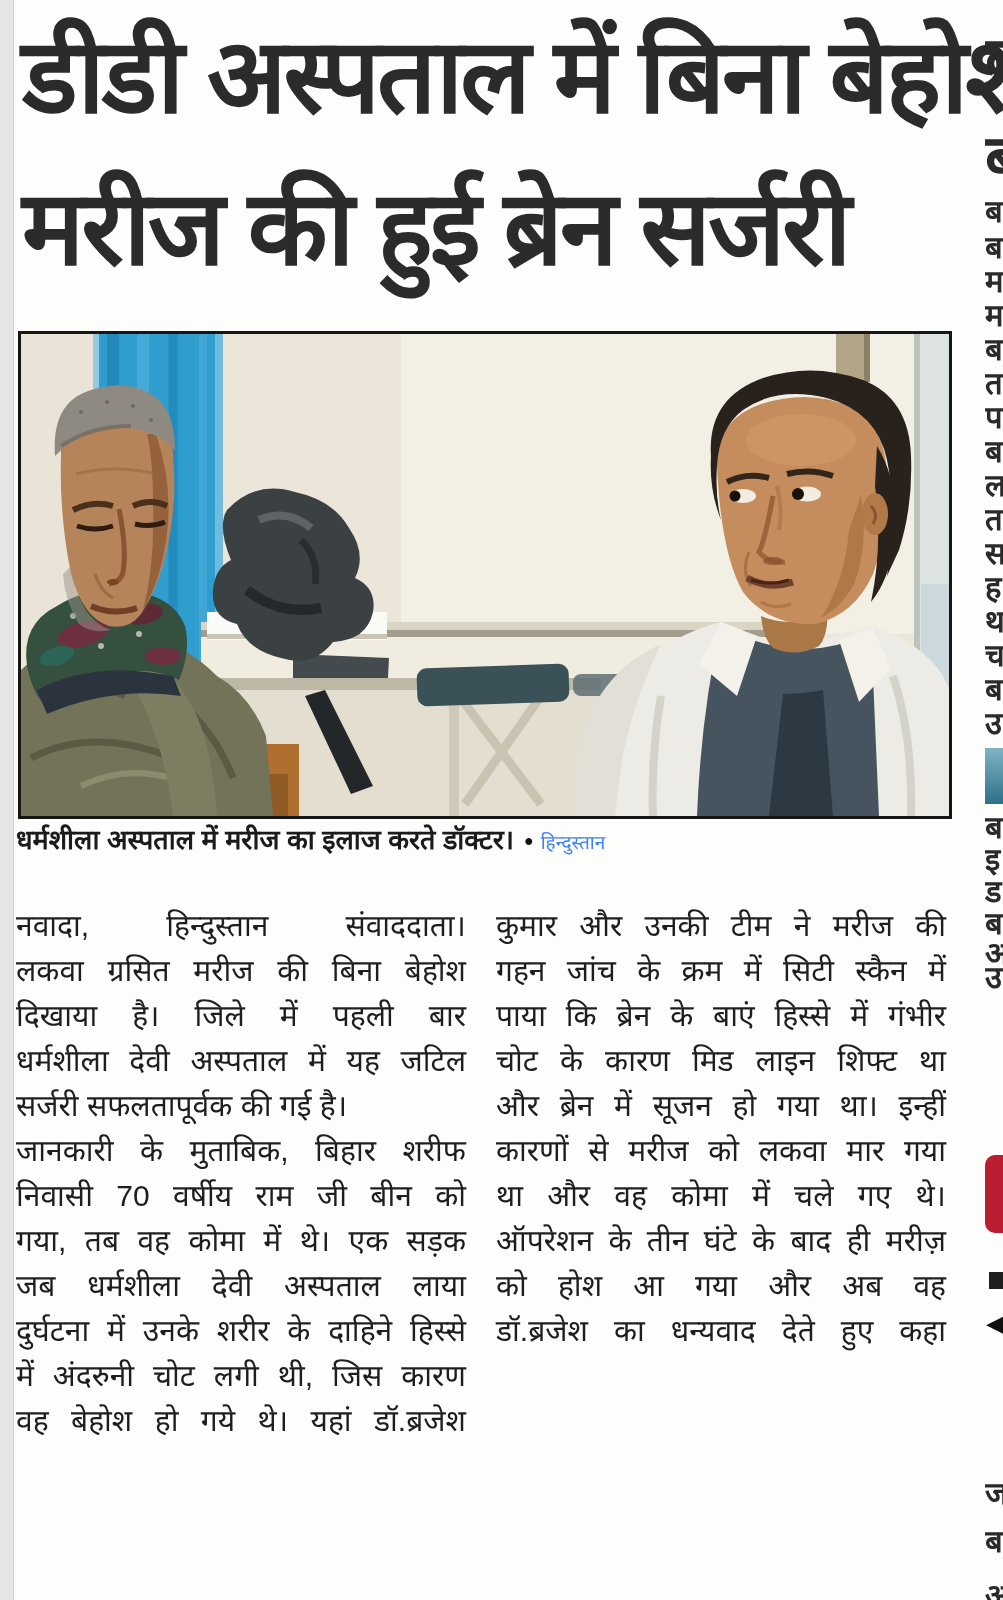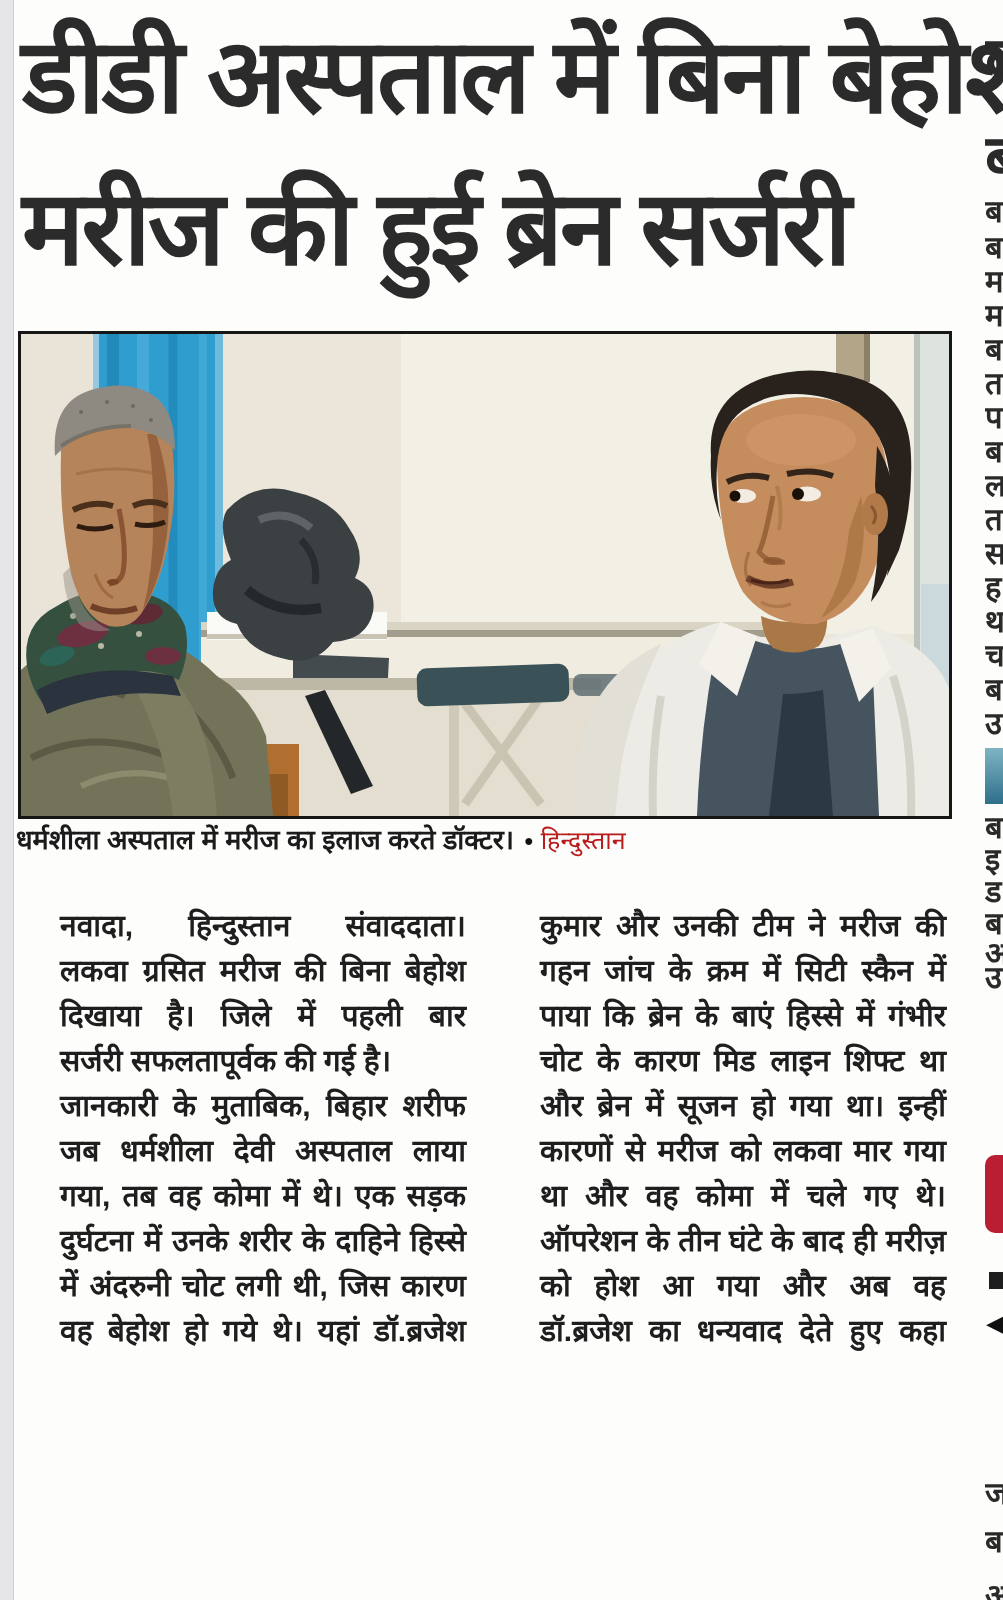--- a/index.html
+++ b/index.html
@@ -25,30 +25,30 @@
     position:absolute;left:18px;top:331px;width:928px;height:482px;
     border:3px solid #161616;background:#ece7db;box-sizing:content-box;
   }
   .photo-frame svg{display:block;}
   
   .caption{
     position:absolute;left:16px;top:820px;width:935px;
     font-size:27px;font-weight:700;color:#1b1b1b;white-space:nowrap;
   }
   .caption .bullet{font-size:16px;vertical-align:3px;margin:0 7px 0 10px;color:#111;}
-  .caption .credit{font-weight:400;font-size:25px;color:#b91c1c;}
+  .caption .credit{font-weight:400;font-size:19px;color:#3b82f6;}
   
   .columns{
     position:absolute;left:16px;top:903px;width:930px;
     display:flex;gap:30px;
   }
   .col{flex:1 1 0;min-width:0;}
   .bline{
-    font-size:30px;line-height:45px;height:45px;font-weight:700;color:#1e1e1e;
-    text-align:justify;text-align-last:justify;overflow:visible;white-space:nowrap;margin-left:44px;
+    font-size:30px;line-height:45px;height:45px;font-weight:400;color:#1e1e1e;
+    text-align:justify;text-align-last:justify;overflow:visible;white-space:nowrap;
   }
   .bline.end{text-align-last:left;}
   
   .strip{
     position:absolute;left:985px;top:0;width:18px;height:1600px;overflow:hidden;
   }
   .frag{position:absolute;left:0;color:#2a2a2a;white-space:nowrap;line-height:1;}
   .frag.head{font-weight:800;}
   .frag.body{font-weight:700;}
   .photo-frag{position:absolute;left:0;width:24px;}
@@ -198,24 +198,26 @@
 
 <div class="caption">
   <span>धर्मशीला अस्पताल में मरीज का इलाज करते डॉक्टर।</span><span class="bullet">●</span><span class="credit">हिन्दुस्तान</span>
 </div>
 
 <div class="columns">
   <div class="col">
       <div class="bline">नवादा, हिन्दुस्तान संवाददाता।</div>
       <div class="bline">लकवा ग्रसित मरीज की बिना बेहोश</div>
       <div class="bline">दिखाया है। जिले में पहली बार</div>
+      <div class="bline">धर्मशीला देवी अस्पताल में यह जटिल</div>
       <div class="bline end">सर्जरी सफलतापूर्वक की गई है।</div>
       <div class="bline">जानकारी के मुताबिक, बिहार शरीफ</div>
+      <div class="bline">निवासी 70 वर्षीय राम जी बीन को</div>
+      <div class="bline">गया, तब वह कोमा में थे। एक सड़क</div>
       <div class="bline">जब धर्मशीला देवी अस्पताल लाया</div>
-      <div class="bline">गया, तब वह कोमा में थे। एक सड़क</div>
       <div class="bline">दुर्घटना में उनके शरीर के दाहिने हिस्से</div>
       <div class="bline">में अंदरुनी चोट लगी थी, जिस कारण</div>
       <div class="bline">वह बेहोश हो गये थे। यहां डॉ.ब्रजेश</div>
     </div>
   <div class="col">
       <div class="bline">कुमार और उनकी टीम ने मरीज की</div>
       <div class="bline">गहन जांच के क्रम में सिटी स्कैन में</div>
       <div class="bline">पाया कि ब्रेन के बाएं हिस्से में गंभीर</div>
       <div class="bline">चोट के कारण मिड लाइन शिफ्ट था</div>
       <div class="bline">और ब्रेन में सूजन हो गया था। इन्हीं</div>

